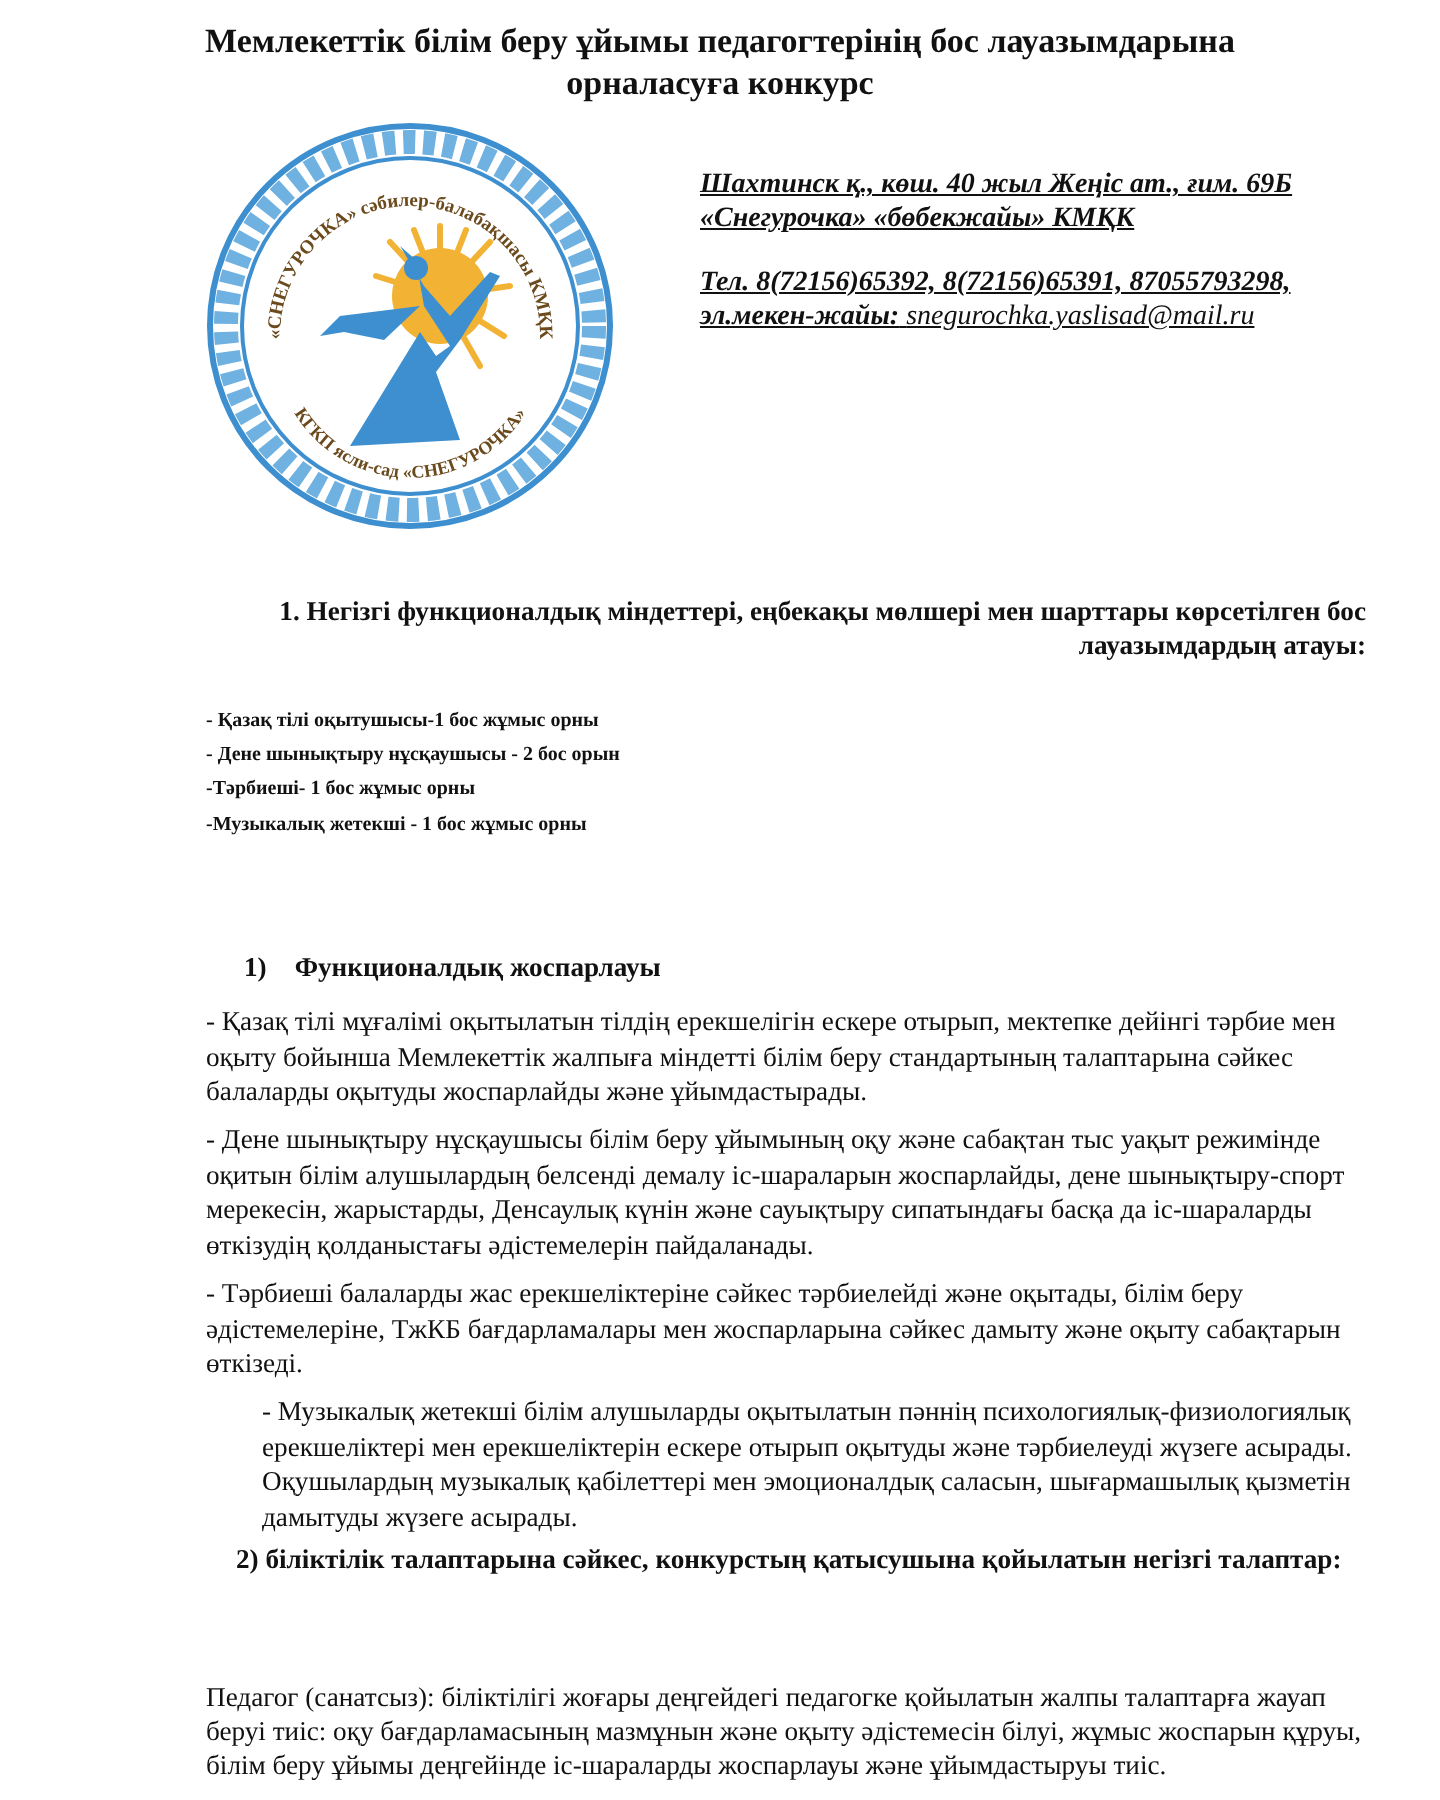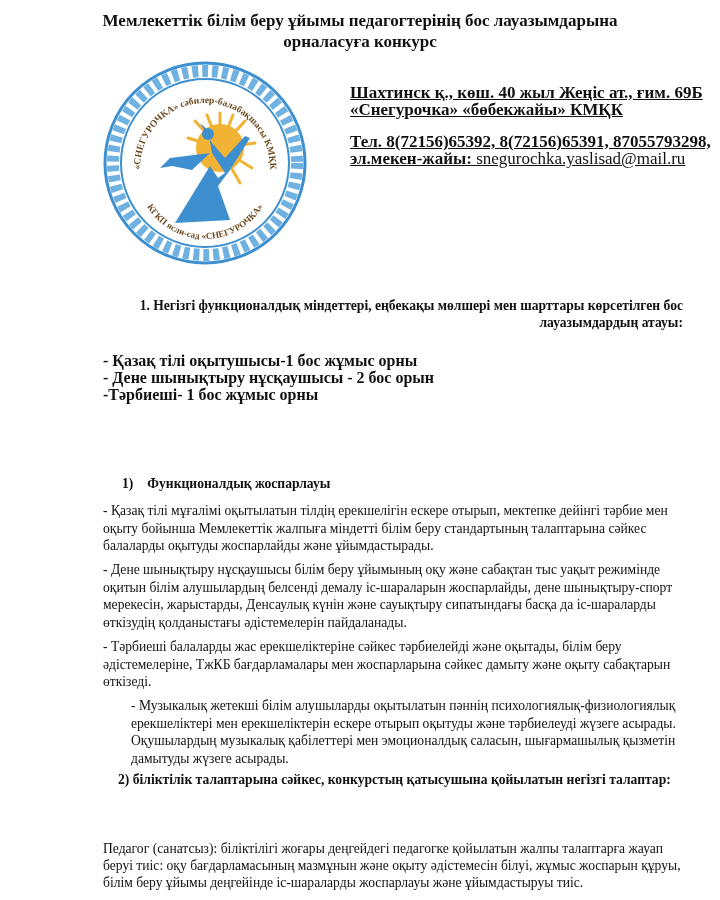--- a/index.html
+++ b/index.html
@@ -1,28 +1,28 @@
 <!DOCTYPE html>
 <html><head>
   <meta charset="utf-8">
   <style>
     html, body { margin: 0; padding: 0; background: #ffffff; }
     body { width: 720px; height: 900px; position: relative; overflow: hidden;
       font-family: "Liberation Serif", "DejaVu Serif", serif; color: #111; }
     .title { position: absolute; top: 10px; left: 0; width: 720px; text-align: center;
       font-weight: bold; font-size: 17px; line-height: 21px; }
     .logo { position: absolute; left: 100px; top: 58px; width: 210px; height: 210px; }
-    .contact { position: absolute; left: 350px; top: 84px; width: 340px; font-size: 17px; line-height: 17px; }
+    .contact { position: absolute; left: 350px; top: 84px; width: 340px; font-size: 14px; line-height: 17px; font-style: italic; }
     .contact .line { font-weight: bold; text-decoration: underline; white-space: nowrap; }
     .contact .gap { height: 15px; }
     .contact .email { font-weight: normal; }
     .sec1 { position: absolute; left: 103px; top: 297px; width: 580px; font-weight: bold;
       font-size: 13.6px; line-height: 17px; text-align: right; }
     .vlist { position: absolute; left: 103px; top: 352px; width: 580px; font-weight: bold;
-      font-size: 16px; line-height: 17.2px; }
+      font-size: 10px; line-height: 17.2px; }
     .vlist div { white-space: nowrap; }
     .sub1 { position: absolute; left: 122px; top: 476px; font-weight: bold; font-size: 13.6px; }
     .sub1 .num { margin-right: 14px; }
     .para { position: absolute; left: 103px; width: 580px; font-size: 13.6px; line-height: 17.5px; }
     .p1 { top: 502px; }
     .p2 { top: 561px; }
     .p3 { top: 638px; }
     .p4 { top: 697px; margin-left: 28px; }
     .sub2 { position: absolute; left: 103px; top: 772px; width: 580px; font-weight: bold;
       font-size: 13.6px; line-height: 16px; text-indent: 15px; }
@@ -84,20 +84,21 @@
     <span class="email">snegurochka.yaslisad@mail.ru</span>
   </div>
 </div>
 
 <div class="sec1">1. Негізгі функционалдық міндеттері, еңбекақы мөлшері мен шарттары көрсетілген бос лауазымдардың атауы:</div>
 
 <div class="vlist">
   <div>- Қазақ тілі оқытушысы-1 бос жұмыс орны</div>
   <div>- Дене шынықтыру нұсқаушысы - 2 бос орын</div>
   <div>-Тәрбиеші- 1 бос жұмыс орны</div>
+  <div>-Музыкалық жетекші - 1 бос жұмыс орны</div>
 </div>
 
 <div class="sub1">
   <span class="num">1)</span><span>Функционалдық жоспарлауы</span>
 </div>
 
 <div class="para p1"> - Қазақ тілі мұғалімі оқытылатын тілдің ерекшелігін ескере отырып, мектепке дейінгі тәрбие мен оқыту бойынша Мемлекеттік жалпыға міндетті білім беру стандартының талаптарына сәйкес балаларды оқытуды жоспарлайды және ұйымдастырады.</div>
 <div class="para p2">- Дене шынықтыру нұсқаушысы білім беру ұйымының оқу және сабақтан тыс уақыт режимінде оқитын білім алушылардың белсенді демалу іс-шараларын жоспарлайды, дене шынықтыру-спорт мерекесін, жарыстарды, Денсаулық күнін және сауықтыру сипатындағы басқа да іс-шараларды өткізудің қолданыстағы әдістемелерін пайдаланады.</div>
 <div class="para p3">- Тәрбиеші балаларды жас ерекшеліктеріне сәйкес тәрбиелейді және оқытады, білім беру әдістемелеріне, ТжКБ бағдарламалары мен жоспарларына сәйкес дамыту және оқыту сабақтарын өткізеді.</div>
 <div class="para p4">- Музыкалық жетекші білім алушыларды оқытылатын пәннің психологиялық-физиологиялық ерекшеліктері мен ерекшеліктерін ескере отырып оқытуды және тәрбиелеуді жүзеге асырады. Оқушылардың музыкалық қабілеттері мен эмоционалдық саласын, шығармашылық қызметін дамытуды жүзеге асырады.</div>

